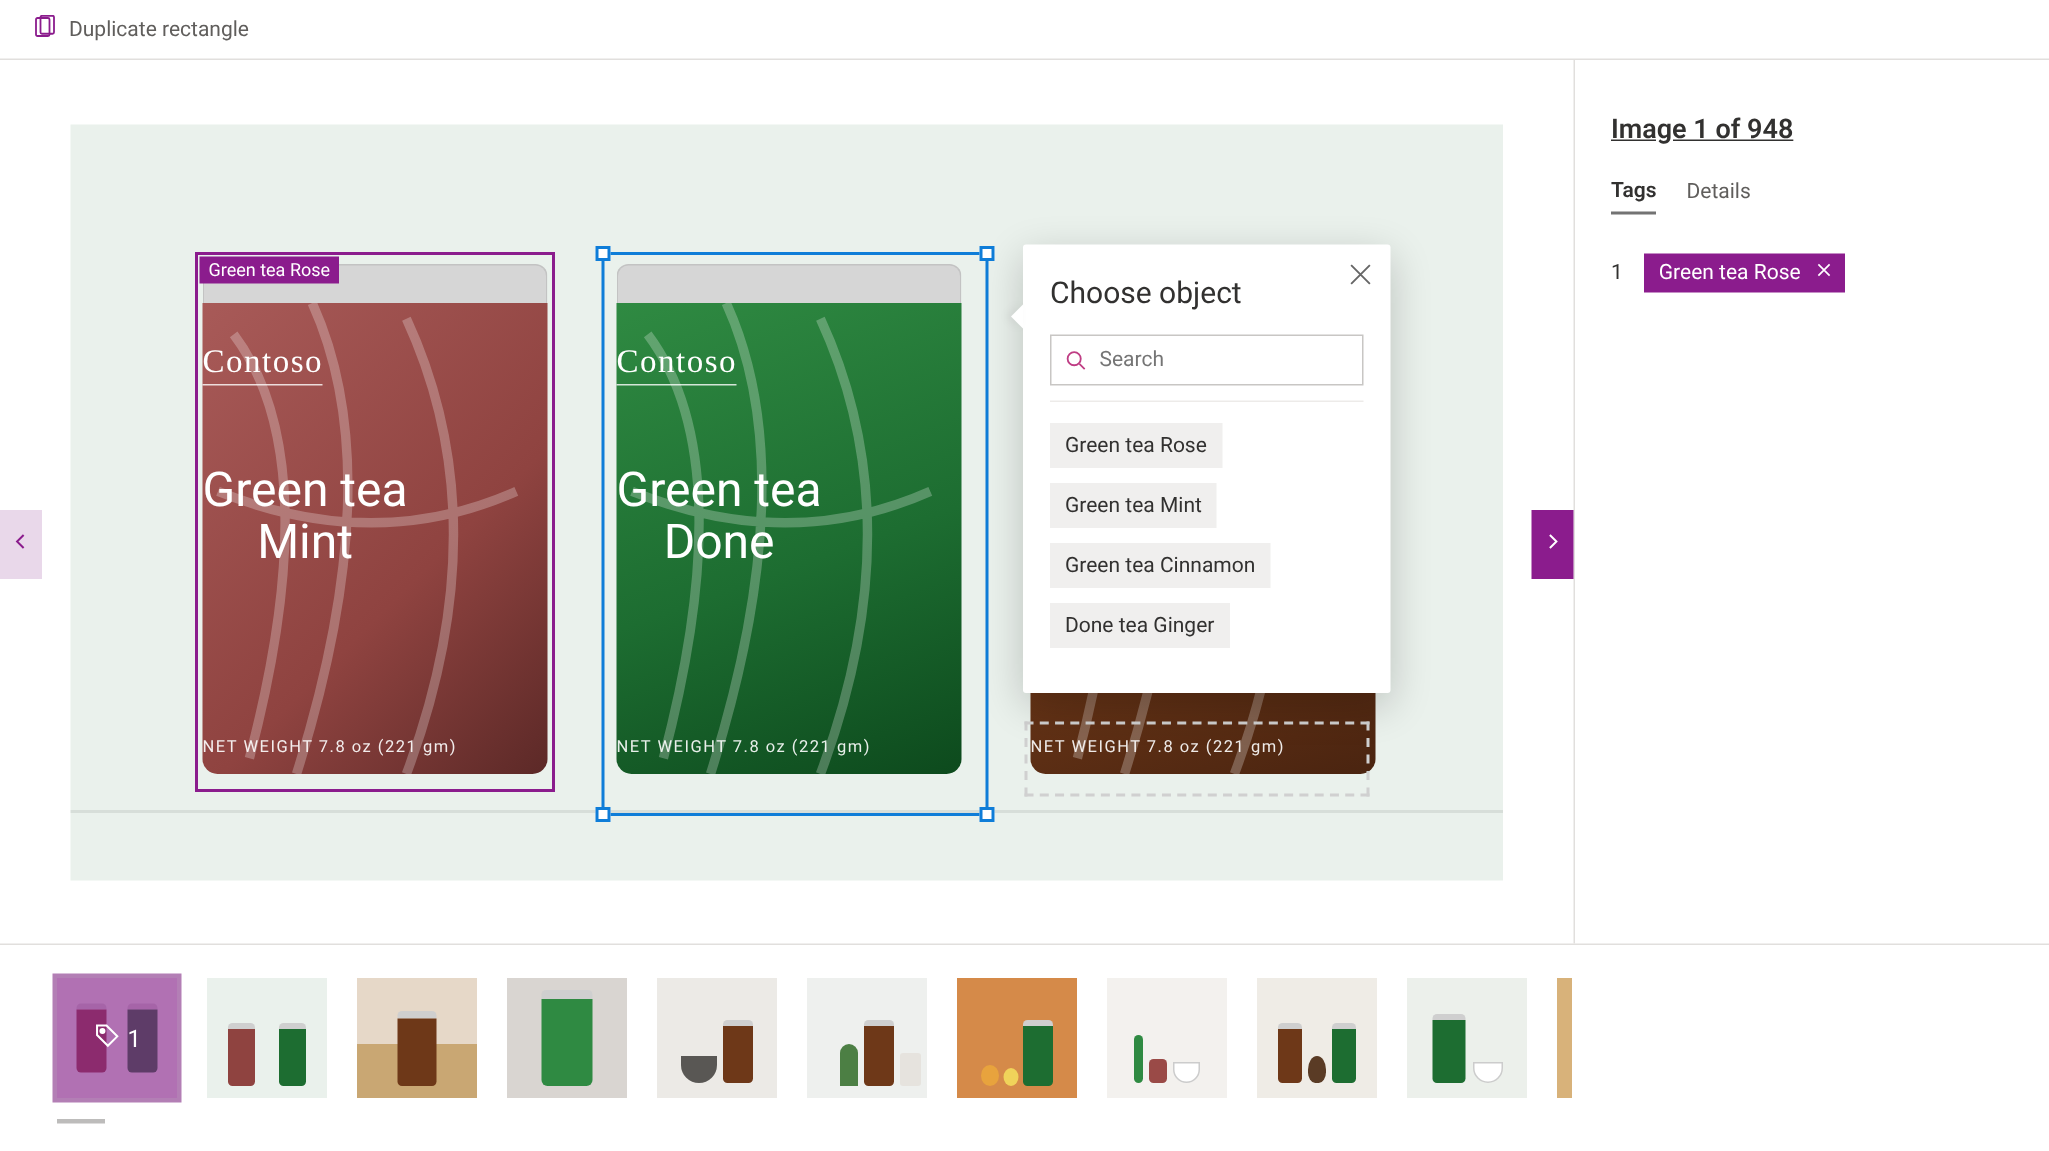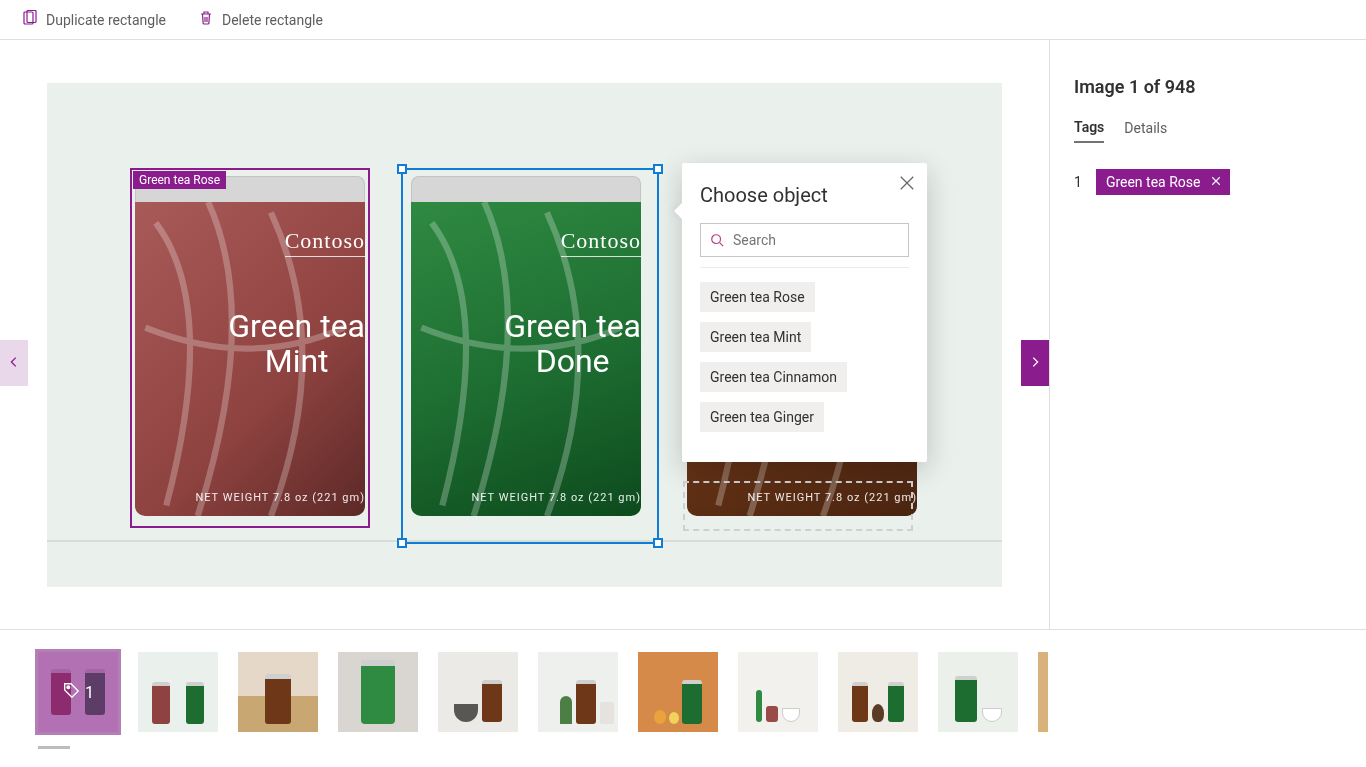--- a/index.html
+++ b/index.html
@@ -119,21 +119,21 @@
       border:1px solid #c3c3c3;
       border-bottom:none;
     }
     .can-body {
       height: calc(100% - 26px);
       width: 100%;
       border-radius: 0 0 10px 10px;
       position: relative;
       display:flex;
       flex-direction:column;
-      align-items:flex-end;
+      align-items:flex-start;
       color:#fff;
       padding-top: 26px;
       text-align:center;
     }
     .can-body.rose  { background: linear-gradient(135deg,#a85a58 0%, #8f4340 60%, #5c2927 100%); }
     .can-body.mint  { background: linear-gradient(160deg,#2f8a42 0%, #1d6d31 55%, #0d4a1d 100%); }
     .can-body.cinn  { background: linear-gradient(160deg,#8a4a24 0%, #6e3818 55%, #4a2410 100%); }
 
     .brand {
       font-family: Georgia, 'Times New Roman', serif;
@@ -267,20 +267,21 @@
     
     .side-panel{
       width:319px;
       border-left:1px solid #e1dfdd;
       padding:36px 24px;
     }
     .side-panel h3{
       font-size:18px;
       font-weight:600;
       margin-bottom:22px;
+      text-decoration:underline;
     }
     .side-tabs{
       display:flex;
       gap:20px;
       font-size:14px;
       margin-bottom:26px;
     }
     .side-tabs .tab{
       background:none;
       border:none;
@@ -367,29 +368,20 @@
 
 <div class="top-toolbar">
   <button class="tool-btn">
     <span>
       <svg viewBox="0 0 16 16" fill="none" stroke="#8b1c8d" stroke-width="1.2">
         <rect x="2" y="2" width="9" height="12" rx="1"></rect>
         <rect x="5" y="0.5" width="9" height="12" rx="1"></rect>
       </svg>
     </span>
     <span>Duplicate rectangle</span>
-  </button>
-  <button class="tool-btn">
-    <span>
-      <svg viewBox="0 0 16 16" fill="none" stroke="#8b1c8d" stroke-width="1.2">
-        <path d="M3 4h10M6 4V2h4v2M4.5 4l.6 9a1 1 0 0 0 1 1h3.8a1 1 0 0 0 1-1l.6-9"></path>
-        <path d="M7 7v5M9 7v5"></path>
-      </svg>
-    </span>
-    <span>Delete rectangle</span>
   </button>
 </div>
 
 <div class="workspace">
 
   <div class="canvas-column">
 
     <button class="nav-arrow left">
       <span>
         <svg viewBox="0 0 16 16" fill="none" stroke="#8b1c8d" stroke-width="1.5">
@@ -484,21 +476,21 @@
                 <path d="M11 11l4 4"></path>
               </svg>
           </span>
           <input type="text" placeholder="Search" style="">
         </div>
         <div class="divider"></div>
         <div>
           <button class="tag-option">Green tea Rose</button><br>
           <button class="tag-option">Green tea Mint</button><br>
           <button class="tag-option">Green tea Cinnamon</button><br>
-          <button class="tag-option">Green tea Ginger</button>
+          <button class="tag-option">Done tea Ginger</button>
         </div>
       </div>
 
     </div>
   </div>
 
   <div class="side-panel">
     <h3>Image 1 of 948</h3>
     <div class="side-tabs">
       <button class="tab active">Tags</button>

